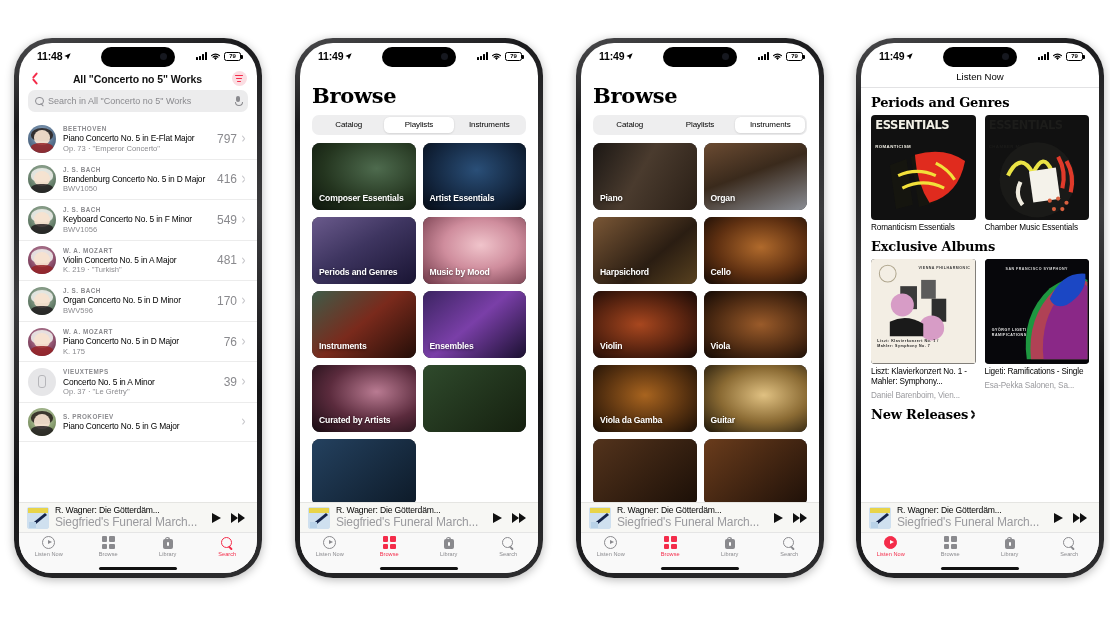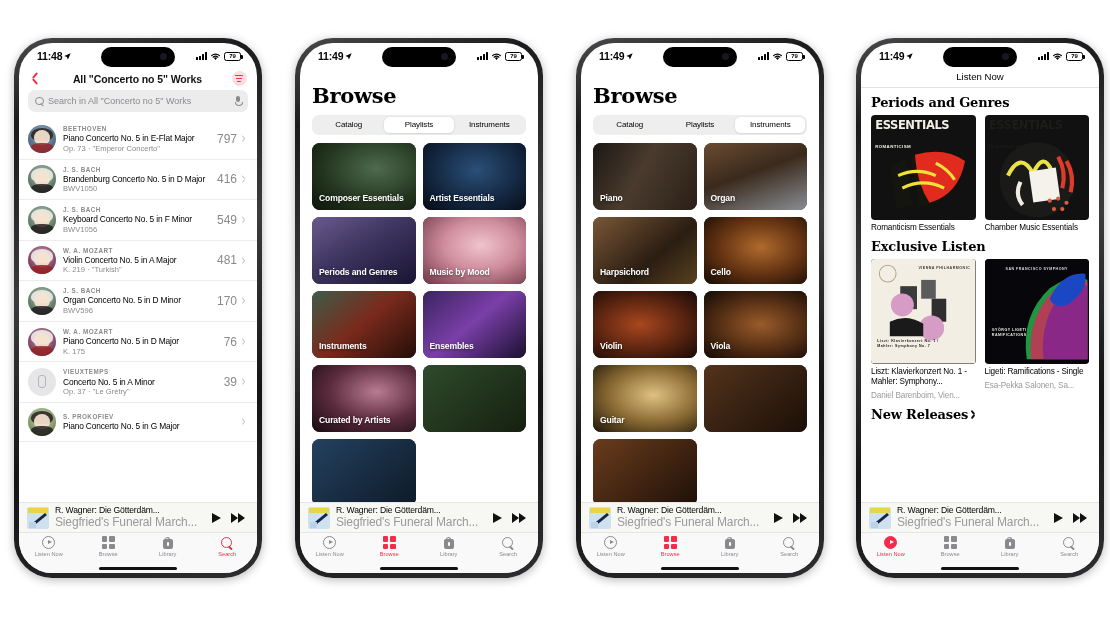--- a/index.html
+++ b/index.html
@@ -700,20 +700,24 @@
             </div>
           <div class="card">
               <span class="art art-violin"></span>
               <span class="cap">Violin</span>
             </div>
           <div class="card">
               <span class="art art-viola"></span>
               <span class="cap">Viola</span>
             </div>
           <div class="card">
+              <span class="art art-gamba"></span>
+              <span class="cap">Viola da Gamba</span>
+            </div>
+          <div class="card">
               <span class="art art-guitar"></span>
               <span class="cap">Guitar</span>
             </div>
           <div class="card">
               <span class="art art-extra3"></span>
             </div>
           <div class="card">
               <span class="art art-extra4"></span>
             </div>
         </div>
@@ -846,21 +850,21 @@
                     <circle cx="66" cy="90" r="2"></circle>
                     <circle cx="74" cy="90" r="2"></circle>
                   </g>
               </svg>
             </div>
             <div class="lbl">Chamber Music Essentials</div>
           </div>
         </div>
 
         <div class="ln-sec-title">
-          <span>Exclusive Listen</span>
+          <span>Exclusive Albums</span>
         </div>
         <div class="ln-row">
           <div class="ln-tile">
             <div class="cover alb-liszt">
               <svg viewBox="0 0 100 100" style="position:absolute;inset:0;width:100%;height:100%">
                 <rect width="100" height="100" fill="#f3eee4"></rect>
                 <circle cx="16" cy="14" r="8" fill="none" stroke="#b0a78f" stroke-width="1"></circle>
                 <rect x="28" y="26" width="16" height="22" fill="#3a3a3a"></rect>
                 <rect x="48" y="20" width="14" height="18" fill="#5b5b5b"></rect>
                 <rect x="58" y="38" width="14" height="22" fill="#2e2e2e"></rect>

